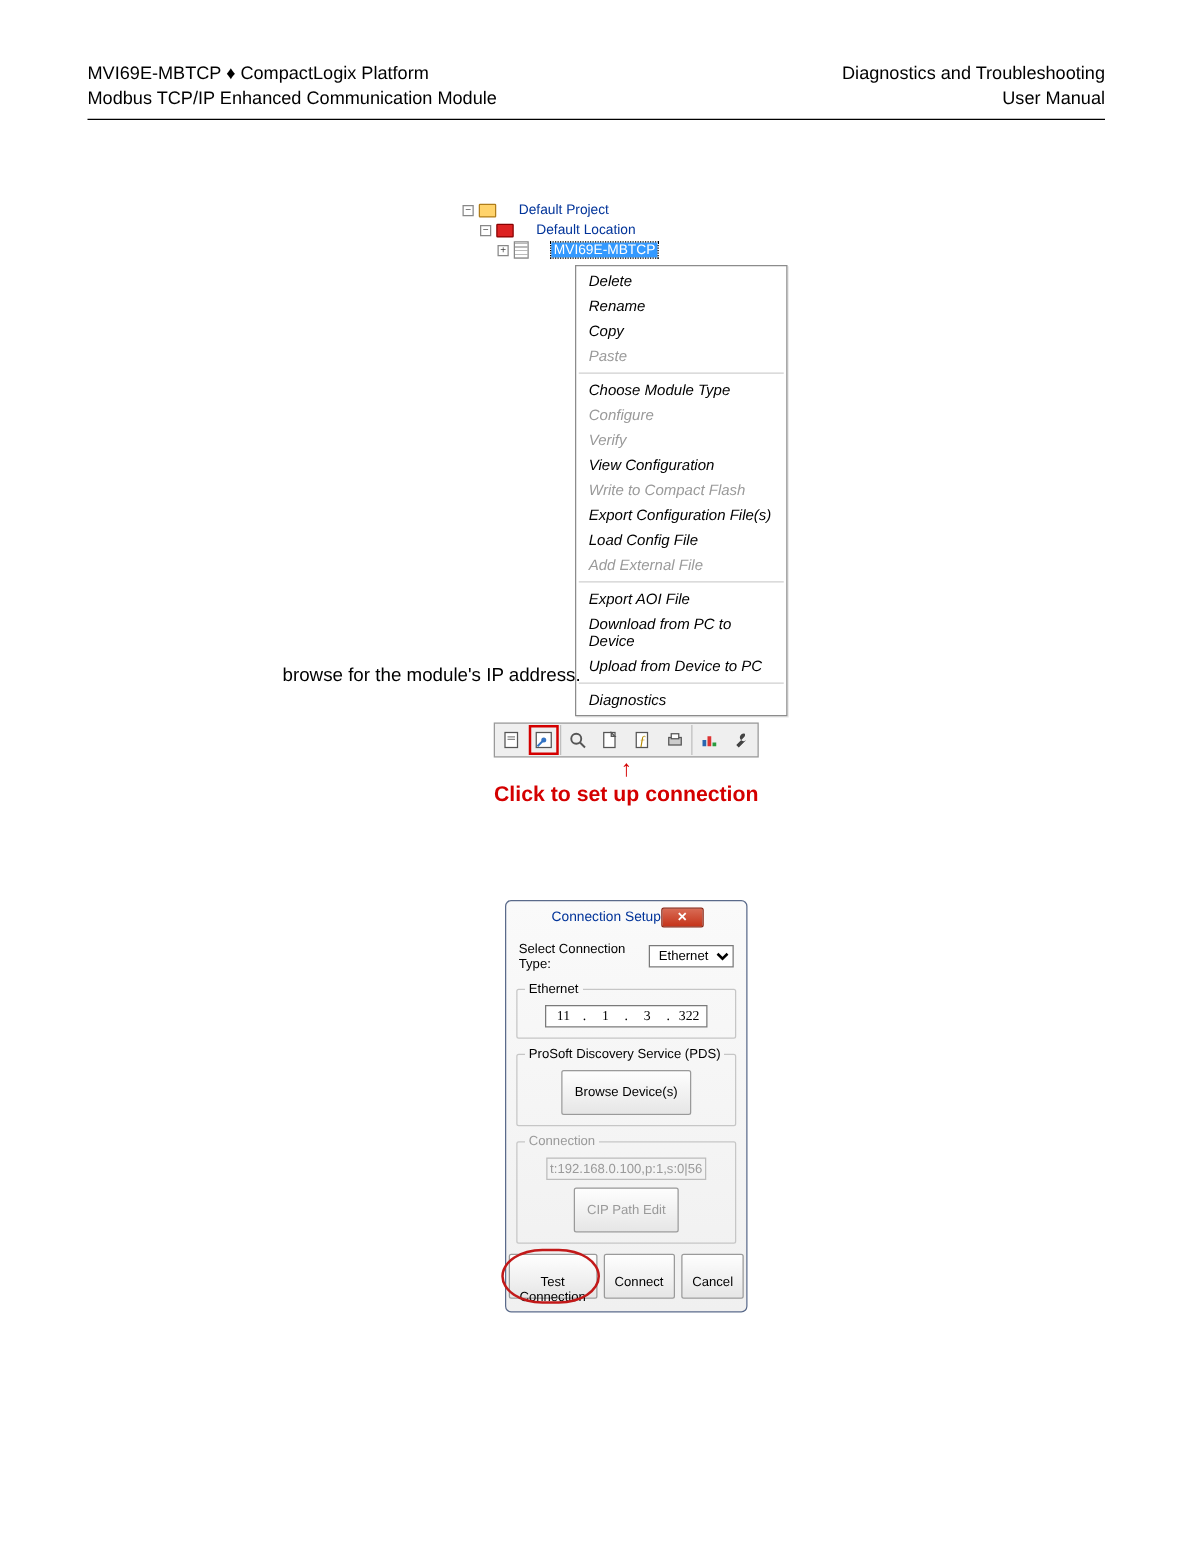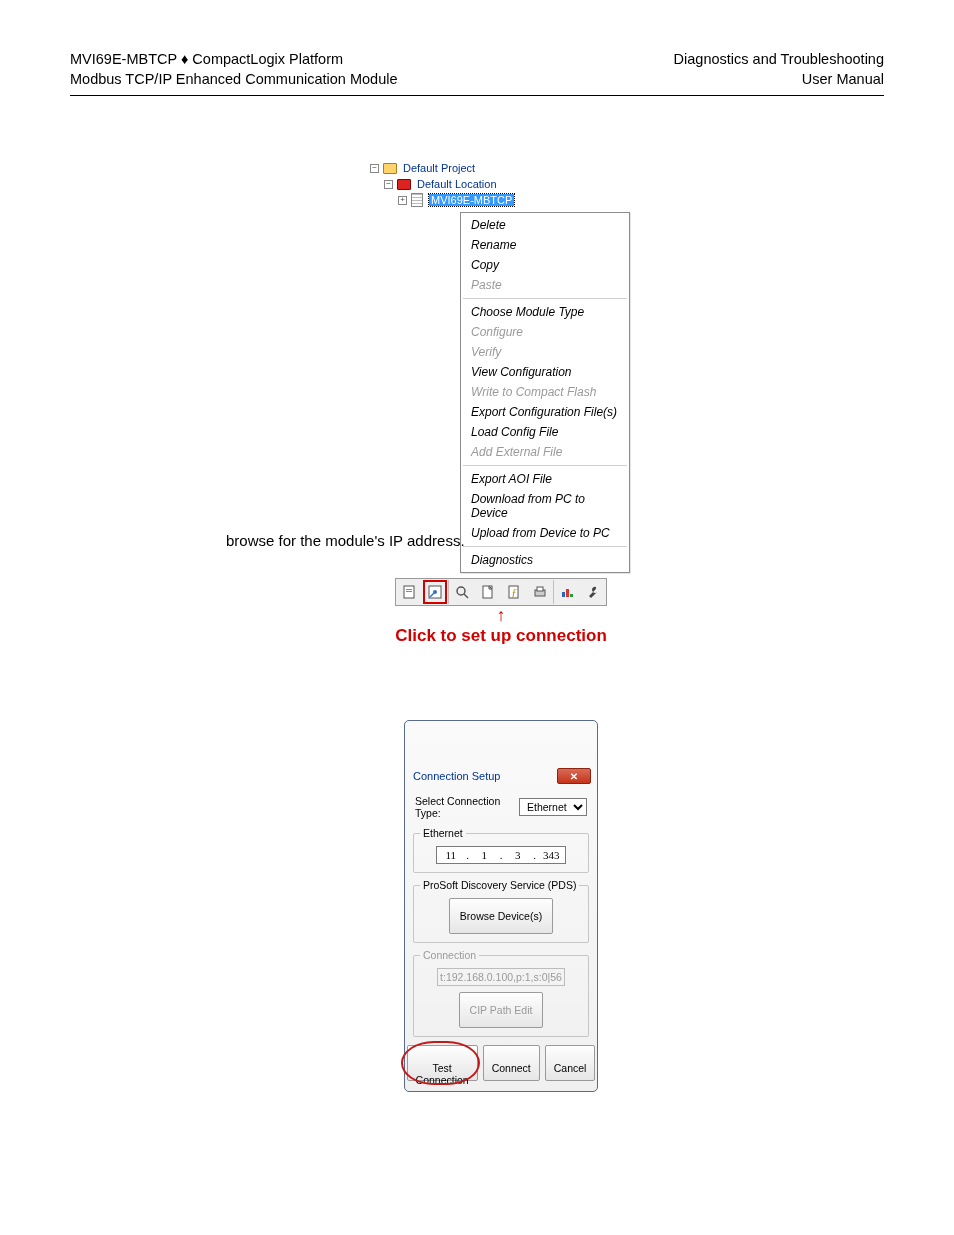--- a/index.html
+++ b/index.html
@@ -65,21 +65,21 @@
     width: 14px; height: 11px;
     background: #d22;
     border: 1px solid #800;
     border-radius: 1px;
   }
   .file-icn {
     width: 12px; height: 14px;
     border: 1px solid #888;
     background: repeating-linear-gradient(#bbb,#bbb 1px,#fff 1px,#fff 3px);
   }
-  .tree-label { color: #003399; margin-left: 2px; text-align: center; }
+  .tree-label { color: #003399; margin-left: 14px; text-align: center; }
   .tree-label.sel {
     background: #3399ff;
     color: #fff;
     outline: 1px dotted #000;
     padding: 0 2px;
   }
   .tree-indent1 { margin-left: 14px; }
   .tree-indent2 { margin-left: 28px; }
   .context-menu {
     margin-top: 4px;
@@ -157,25 +157,24 @@
     background: linear-gradient(#fafafa,#f0f0f0);
     border: 1px solid #5a6a8a;
     border-radius: 5px;
     font-family: Tahoma, Arial, sans-serif;
     font-size: 10.5px;
     padding: 0 0 10px 0;
   }
   .dlg-titlebar {
     display: flex;
     align-items: center;
-    justify-content: space-between;
+    justify-content: center;
     padding: 5px 6px 5px 8px;
     color: #003399;
     font-size: 11px;
-    margin-top: 42px;
   }
   .dlg-close {
     width: 34px; height: 16px;
     background: linear-gradient(#d86b55,#c5341a);
     border: 1px solid #8a2310;
     border-radius: 2px;
     color: #fff;
     font-weight: bold;
     font-size: 10px;
     display: inline-flex;
@@ -391,21 +390,21 @@
     </div>
     <fieldset class="grp">
       <legend>Ethernet</legend>
       <div class="ip-box">
         <span>11</span>
           <span class="dot">.</span>
         <span>1</span>
           <span class="dot">.</span>
         <span>3</span>
           <span class="dot">.</span>
-        <span>343</span>
+        <span>322</span>
       </div>
     </fieldset>
     <fieldset class="grp">
       <legend>ProSoft Discovery Service (PDS)</legend>
       <button class="small-btn">Browse Device(s)</button>
     </fieldset>
     <fieldset class="grp disabled">
       <legend>Connection</legend>
       <input class="cip-input" disabled="" value="t:192.168.0.100,p:1,s:0|56" style="">
       <button class="small-btn disabled" disabled="">CIP Path Edit</button>

